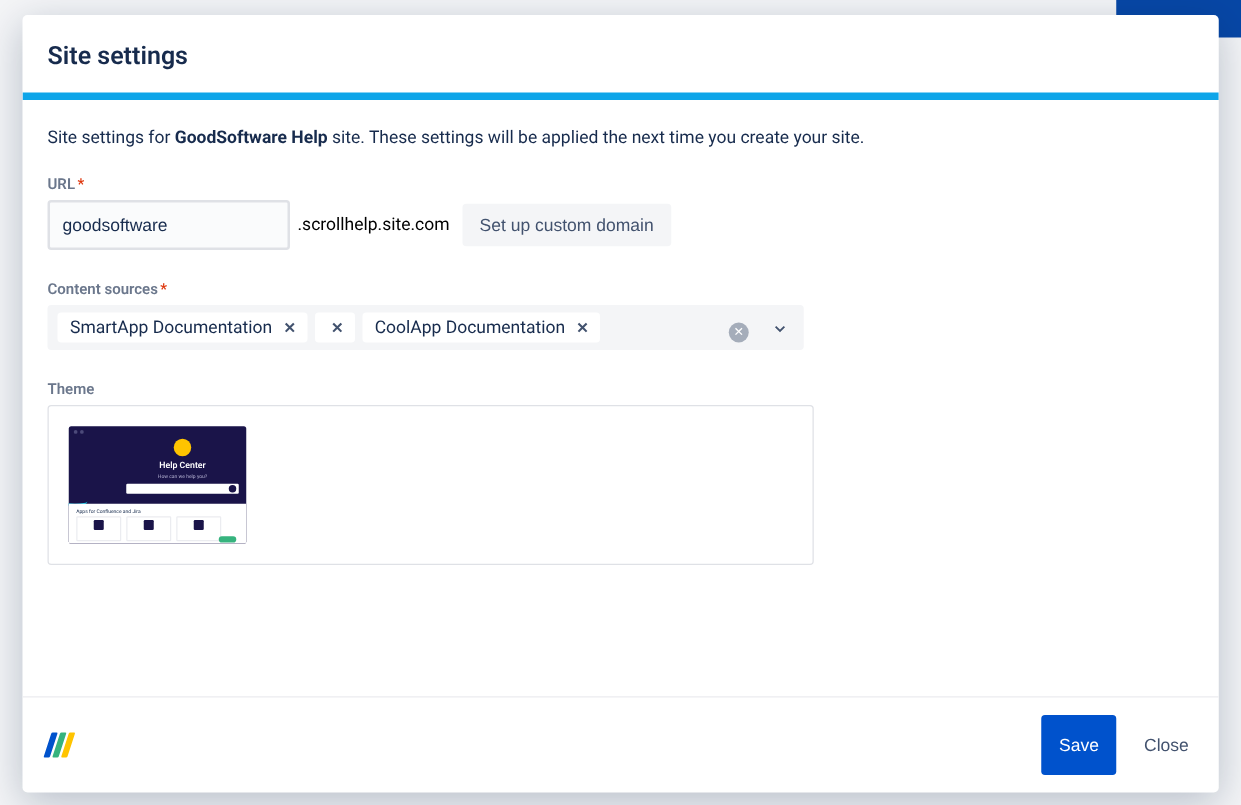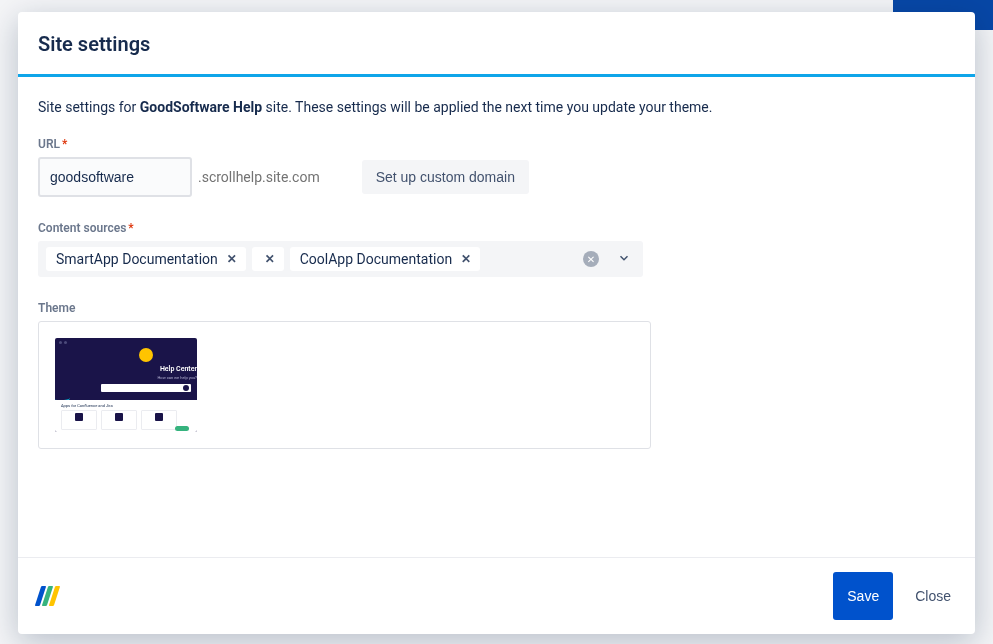--- a/index.html
+++ b/index.html
@@ -45,21 +45,21 @@
       bottom: 10px;
       background: #fff;
       border-radius: 4px;
       box-shadow: 0 8px 32px rgba(9,30,66,0.25);
       display: flex;
       flex-direction: column;
       overflow: hidden;
     }
     .modal-header {
       padding: 20px 33px 18px 20px;
-      border-bottom: 3px solid #0ea5e9;
+      border-bottom: 6px solid #0ea5e9;
     }
     .modal-header h2 {
       font-size: 20px;
       font-weight: 600;
       color: #172b4d;
     }
     .modal-body {
       flex: 1;
       padding: 22px 20px 0 20px;
       overflow-y: auto;
@@ -96,46 +96,46 @@
       font-size: 14px;
       color: #172b4d;
       background: #fafbfc;
     }
     .url-row {
       display: flex;
       align-items: center;
       gap: 6px;
     }
     .url-input {
-      width: 154px;
+      width: 194px;
       height: 40px;
       border: 2px solid #dfe1e6;
       border-radius: 3px;
       padding: 0 10px;
       font-size: 14px;
       color: #172b4d;
       background: #fafbfc;
     }
     .url-suffix {
       font-size: 14px;
-      color: #737373;
-      margin-right: 36px;
+      color: #000000;
+      margin-right: 4px;
     }
     .secondary-btn {
       background: #f4f5f7;
       border: none;
       border-radius: 3px;
       padding: 9px 14px;
       font-size: 14px;
       color: #42526e;
       cursor: pointer;
     }
     .tag-container {
       display: flex;
-      align-items: center;
+      align-items: flex-end;
       background: #f4f5f7;
       border-radius: 3px;
       padding: 6px 8px;
       width: 605px;
       gap: 6px;
     }
     .tag {
       display: inline-flex;
       align-items: center;
       background: #fff;
@@ -207,21 +207,21 @@
       width: 3px;
       height: 3px;
       background: #4c4a7a;
       border-radius: 50%;
     }
     .theme-preview-hero {
       position: absolute;
       top: 10px;
       left: 0;
       right: 0;
-      text-align: right;
+      text-align: center;
       padding-left: 40px;
     }
     .theme-preview-bulb {
       width: 14px;
       height: 14px;
       background: #ffc400;
       border-radius: 50%;
       margin: 0 auto 3px;
     }
     .theme-preview-title {
@@ -365,21 +365,21 @@
   </div>
 </div>
 
 <div class="modal">
   <div class="modal-header">
     <h2>Site settings</h2>
   </div>
 
   <div class="modal-body">
     <p class="intro">
-      <span>Site settings for </span><strong>GoodSoftware Help</strong><span> site. These settings will be applied the next time you update your theme.</span>
+      <span>Site settings for </span><strong>GoodSoftware Help</strong><span> site. These settings will be applied the next time you create your site.</span>
     </p>
 
 
     <div class="field">
       <label class="field-label">
         <span>URL</span><span class="required">*</span>
       </label>
       <div class="url-row">
         <input type="text" class="url-input" value="goodsoftware" style="">
         <span class="url-suffix">.scrollhelp.site.com</span>

